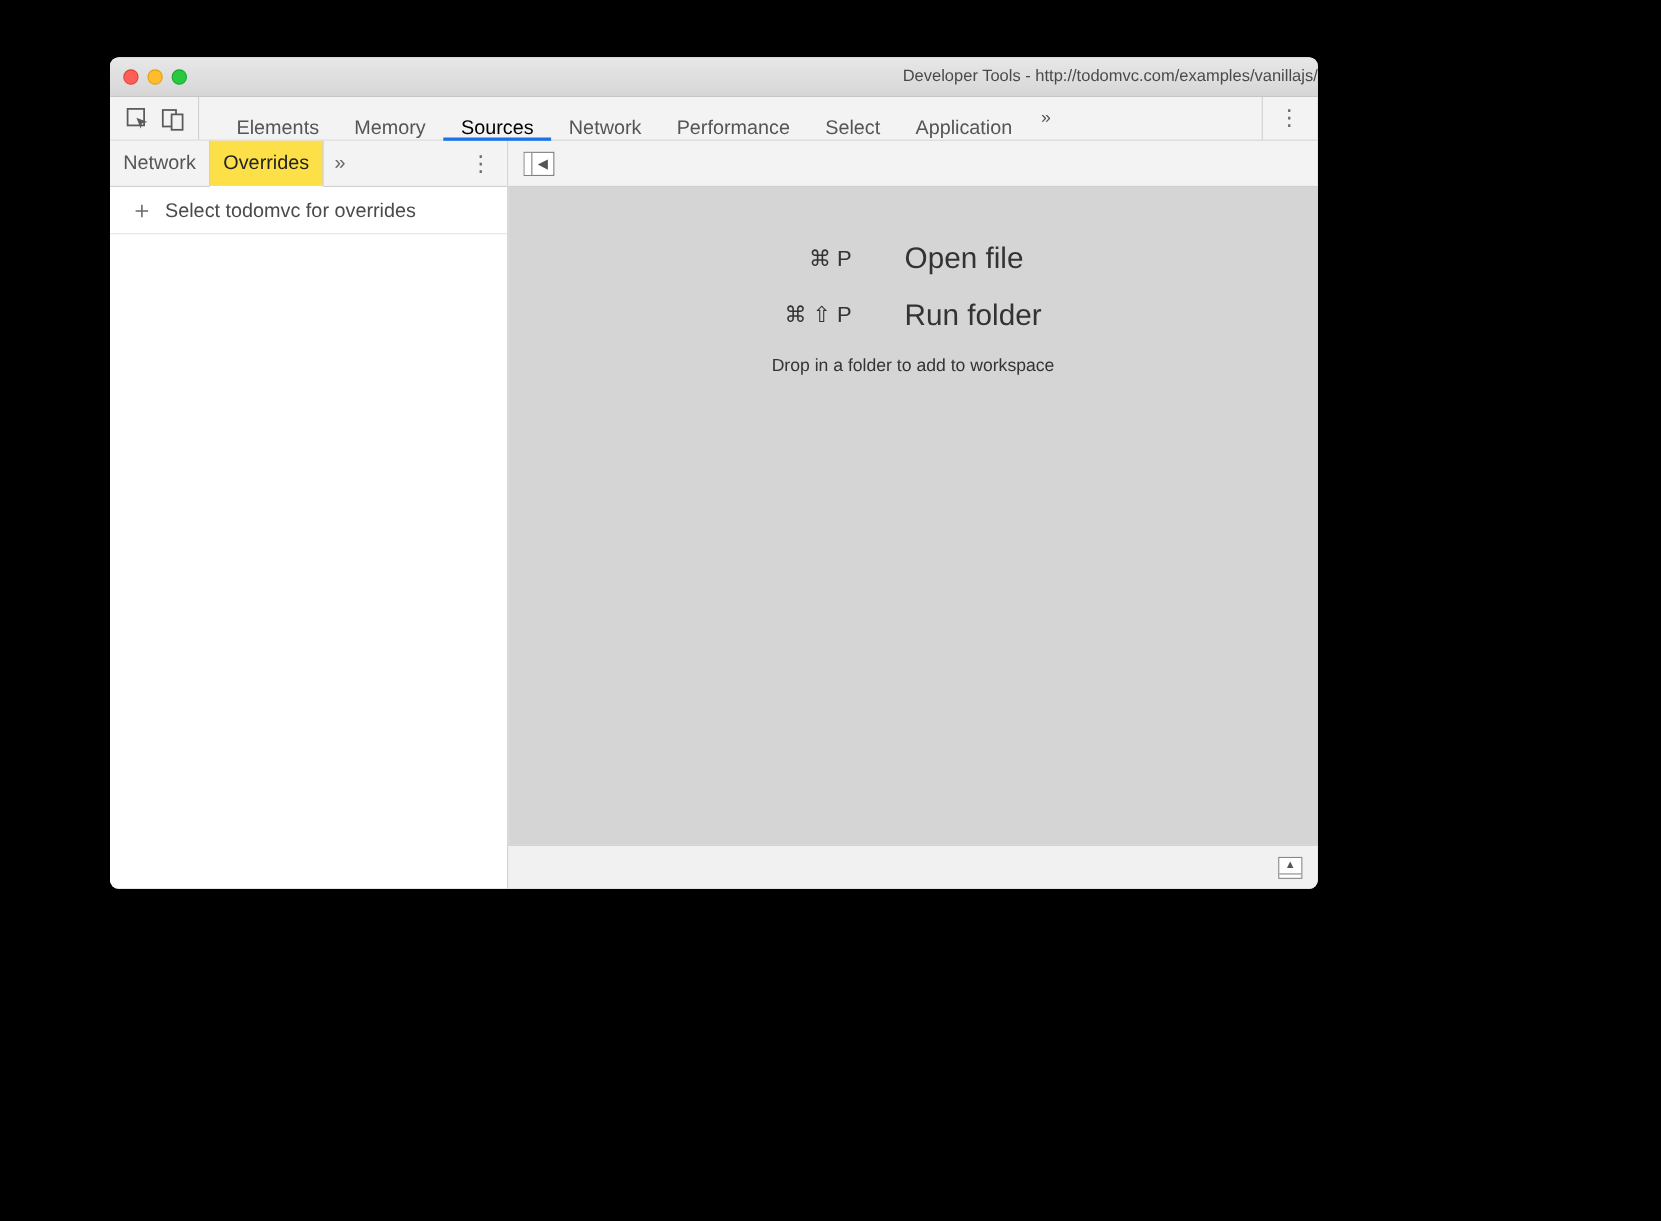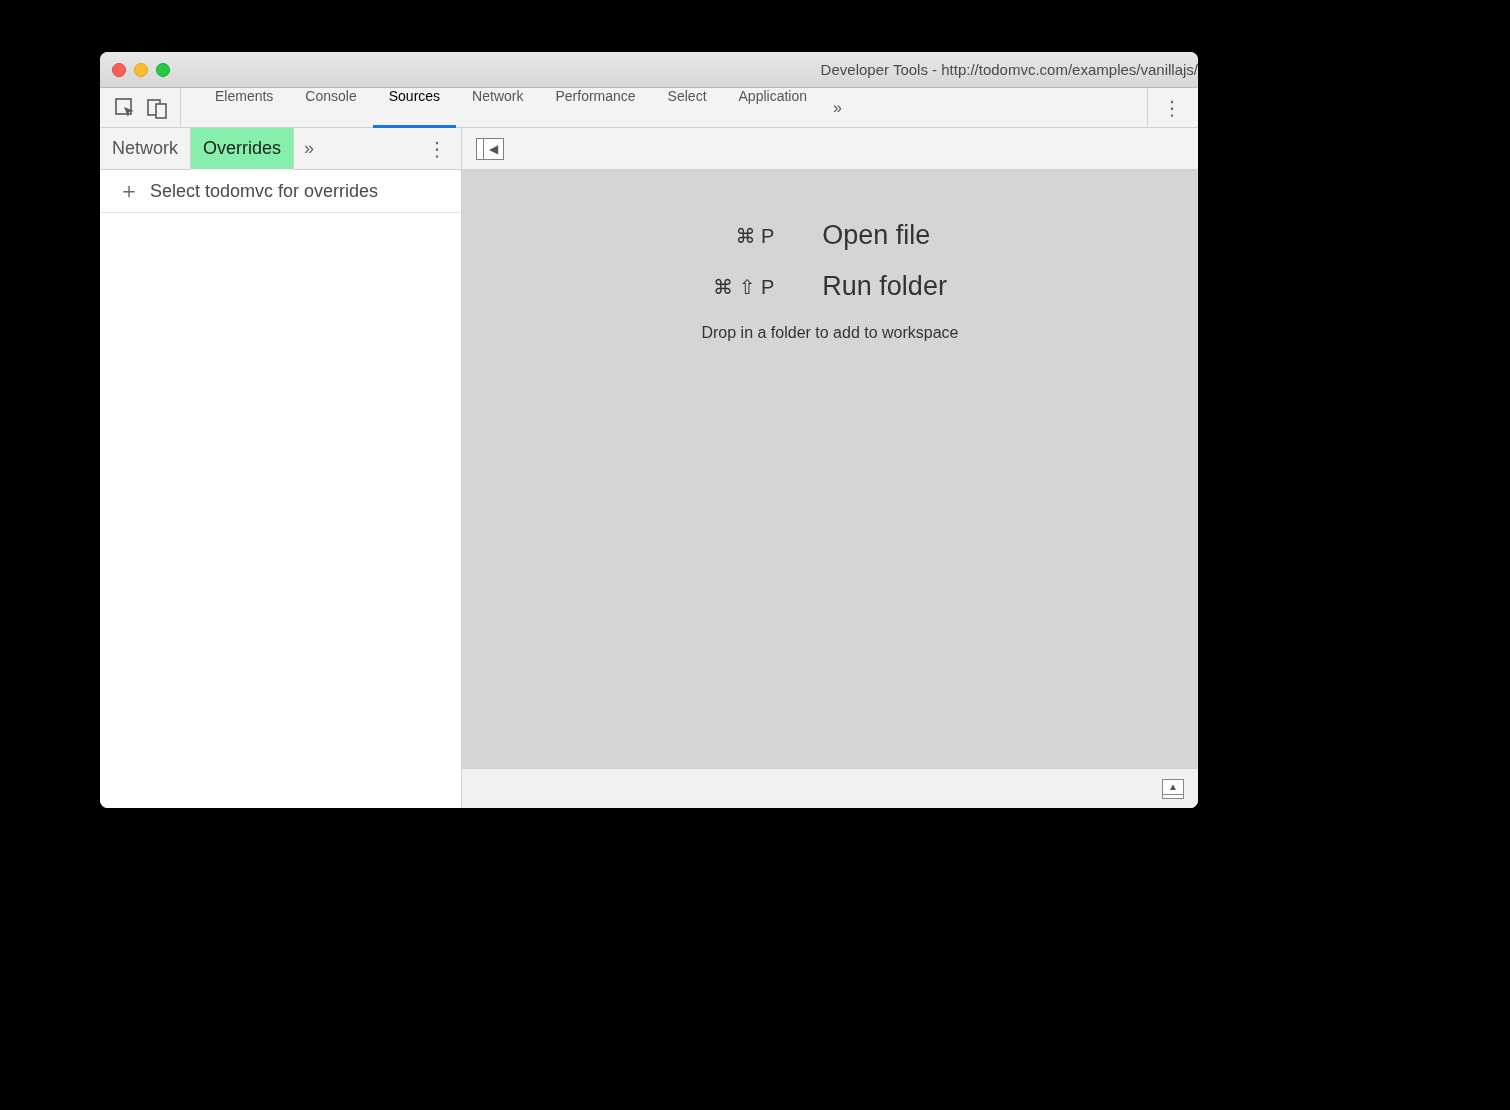--- a/index.html
+++ b/index.html
@@ -76,24 +76,24 @@
   }
   .tabs-scroll {
     display: flex;
     align-items: stretch;
     gap: 0;
     padding-left: 18px;
     flex: 1;
   }
   .tab {
     display: flex;
-    align-items: flex-start;
+    align-items: flex-end;
     padding: 0 16px;
     color: #555;
-    font-size: 14px;
+    font-size: 18px;
     cursor: pointer;
     position: relative;
   }
   .tab.active {
     color: #000000;
   }
   .tab.active::after {
     content: "";
     position: absolute;
     left: 0; right: 0; bottom: -1px;
@@ -142,21 +142,21 @@
   }
   .side-tab {
     display: flex;
     align-items: center;
     padding: 0 12px;
     font-size: 18px;
     color: #555;
     cursor: pointer;
   }
   .side-tab.active {
-    background: #86efac;
+    background: #fde047;
     color: #222;
     border: 1px solid #d0d0d0;
     border-bottom: 1px solid #fff;
     margin-bottom: -1px;
     border-top: none;
     position: relative;
   }
   .side-tabs-overflow {
     display: flex;
     align-items: center;
@@ -317,21 +317,21 @@
             <rect x="2" y="3" width="12" height="15" fill="none" stroke="#5a5a5a" stroke-width="1.6"></rect>
             <rect x="10" y="7" width="10" height="14" fill="#f3f3f3" stroke="#5a5a5a" stroke-width="1.6"></rect>
           </svg>
       </span>
     </div>
     <div class="tabs-scroll">
       <div class="tab">
           <span>Elements</span>
         </div>
       <div class="tab">
-          <span>Console</span>
+          <span>Memory</span>
         </div>
       <div class="tab active">
           <span>Sources</span>
         </div>
       <div class="tab">
           <span>Network</span>
         </div>
       <div class="tab">
           <span>Performance</span>
         </div>

